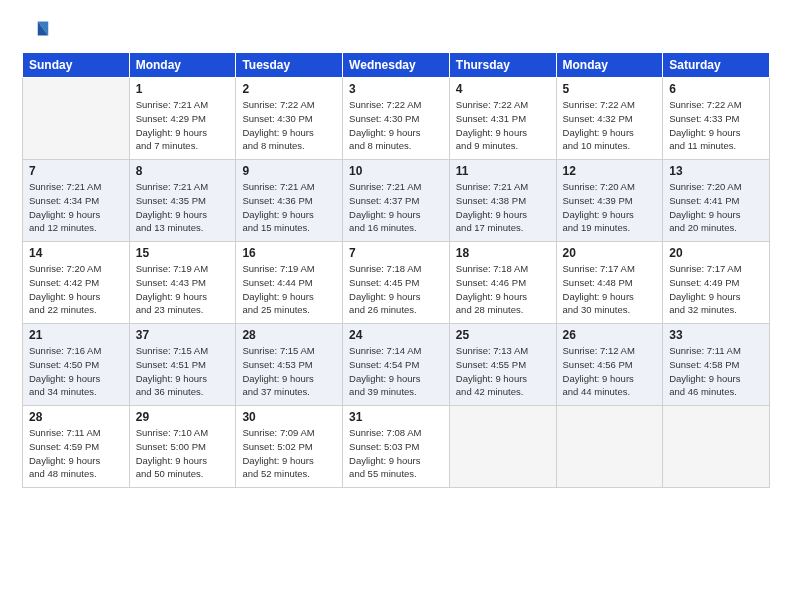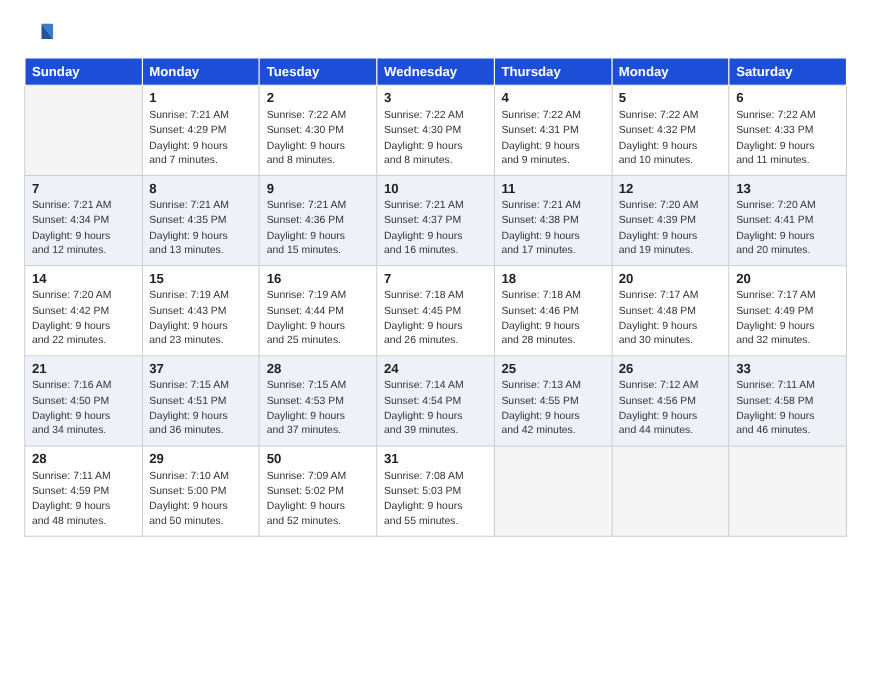--- a/index.html
+++ b/index.html
@@ -402,21 +402,21 @@
           <td>
         <span class="day-num">29</span>
         <span class="day-info">
           Sunrise: 7:10 AM<br>
           Sunset: 5:00 PM<br>
           Daylight: 9 hours<br>
           and 50 minutes.
         </span>
       </td>
           <td>
-        <span class="day-num">50</span>
+        <span class="day-num">30</span>
         <span class="day-info">
           Sunrise: 7:09 AM<br>
           Sunset: 5:02 PM<br>
           Daylight: 9 hours<br>
           and 52 minutes.
         </span>
       </td>
           <td>
         <span class="day-num">31</span>
         <span class="day-info">

